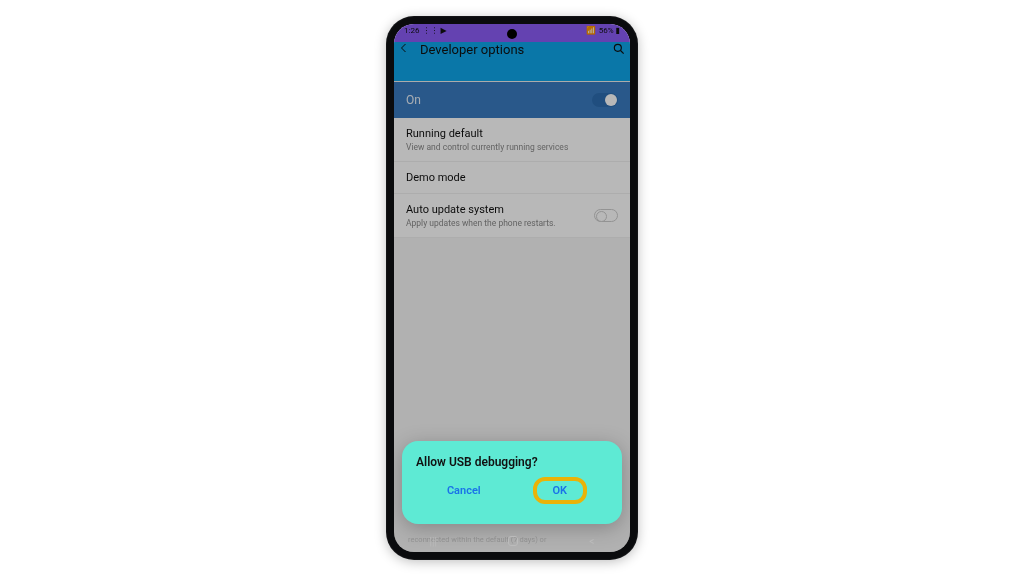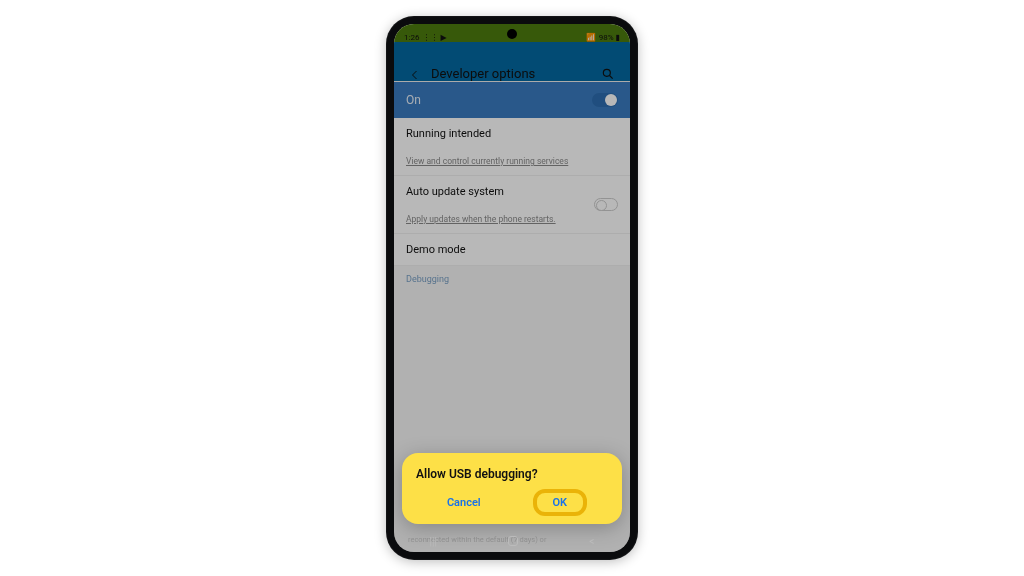--- a/index.html
+++ b/index.html
@@ -45,34 +45,34 @@
     width: 10px;
     height: 10px;
     background: #000;
     border-radius: 50%;
     z-index: 20;
   }
   .statusbar {
     height: 18px;
     display: flex;
     justify-content: space-between;
-    align-items: flex-end;
+    align-items: flex-start;
     padding: 2px 10px 0 10px;
     font-size: 8px;
     color: #111;
-    background: #4d7c0f;
+    background: #8b5cf6;
   }
   .statusbar .left { display:flex; gap:3px; align-items:center; }
   .statusbar .right { display:flex; gap:2px; align-items:center; }
   .appbar {
     height: 40px;
-    background: #0369a1;
+    background: #0ea5e9;
     display: flex;
-    align-items: flex-end;
-    padding: 0 15px;
+    align-items: flex-start;
+    padding: 0 4px;
     gap: 10px;
     border-bottom: 1px solid #eee;
   }
   .appbar .title { font-size: 13px; color:#111; flex:1; }
   .chev { width:12px; height:12px; }
   .search-ic { width:14px; height:14px; }
   .toggle-row {
     background: #3a7bbf;
     color: #e8f0fa;
     height: 36px;
@@ -93,37 +93,37 @@
     width:12px; height:12px; border-radius:50%;
     background:#fff;
   }
   .list { background:#fff; }
   .item {
     padding: 9px 12px;
     border-bottom: 1px solid #f0f0f0;
     display:flex; justify-content:space-between; align-items:center;
   }
   .item .txt .t1 { font-size: 11px; color:#111; }
-  .item .txt .t2 { font-size: 8.5px; color:#8a8a8a; margin-top:16px;text-decoration:underline; }
+  .item .txt .t2 { font-size: 8.5px; color:#8a8a8a; margin-top:2px; }
   .off-switch {
     width:24px; height:13px; border:1px solid #ccc; border-radius:8px;
     position:relative;
   }
   .off-switch::after {
     content:""; position:absolute; left:1px; top:1px;
     width:9px; height:9px; border:1px solid #ccc; border-radius:50%;
     background:#fff;
   }
   .section-label { font-size:9px; color:#7aa0c4; padding:8px 12px 4px; background:#f6f6f6; }
   .dialog {
     position:absolute;
     left:8px; right:8px; bottom:28px;
-    background:#fde047;
+    background:#5eead4;
     border-radius:16px;
-    padding:14px 14px 8px 14px;
+    padding:14px 14px 20px 14px;
     z-index:10;
     box-shadow: 0 4px 20px rgba(0,0,0,0.25);
   }
   .dialog .d-title { font-size:12px; font-weight:600; color:#111; margin-bottom:8px; }
   .dialog .d-body  { font-size:9.2px; color:#444; line-height:1.4; margin-bottom:14px; }
   .dialog .d-actions {
     display:flex; justify-content:space-around; align-items:center;
     font-size:11px; font-weight:600;
   }
   .d-cancel { color:#1a73e8; padding:4px 10px; }
@@ -158,21 +158,21 @@
   <div class="screen">
     <div class="notch"></div>
 
     <div class="statusbar">
       <div class="left">
         <span>1:26</span>
         <span>⋮⋮ ▶</span>
       </div>
       <div class="right">
         <span>📶</span>
-        <span>98%</span>
+        <span>56%</span>
         <span>▮</span>
       </div>
     </div>
 
     <div class="appbar">
       <svg class="chev" viewBox="0 0 24 24">
           <path d="M15 4l-8 8 8 8" fill="none" stroke="#111" stroke-width="2"></path>
         </svg>
       <div class="title">Developer options</div>
       <svg class="search-ic" viewBox="0 0 24 24">
@@ -184,38 +184,37 @@
     <div class="toggle-row">
       <span>On</span>
       <span class="switch">
           <span class="knob"></span>
         </span>
     </div>
 
     <div class="list">
       <div class="item">
         <div class="txt">
-          <div class="t1">Running intended</div>
+          <div class="t1">Running default</div>
           <div class="t2">View and control currently running services</div>
+        </div>
+      </div>
+      <div class="item">
+        <div class="txt">
+          <div class="t1">Demo mode</div>
         </div>
       </div>
       <div class="item">
         <div class="txt">
           <div class="t1">Auto update system</div>
           <div class="t2">Apply updates when the phone restarts.</div>
         </div>
         <span class="off-switch"></span>
       </div>
-      <div class="item">
-        <div class="txt">
-          <div class="t1">Demo mode</div>
-        </div>
-      </div>
-    </div>
-    <div class="section-label">Debugging</div>
+    </div>
 
     <div class="hidden-line">reconnected within the default (7 days) or</div>
 
     <div class="dim"></div>
 
     <div class="dialog">
       <div class="d-title">Allow USB debugging?</div>
       <div class="d-actions">
         <span class="d-cancel">Cancel</span>
         <span class="d-ok">OK</span>

